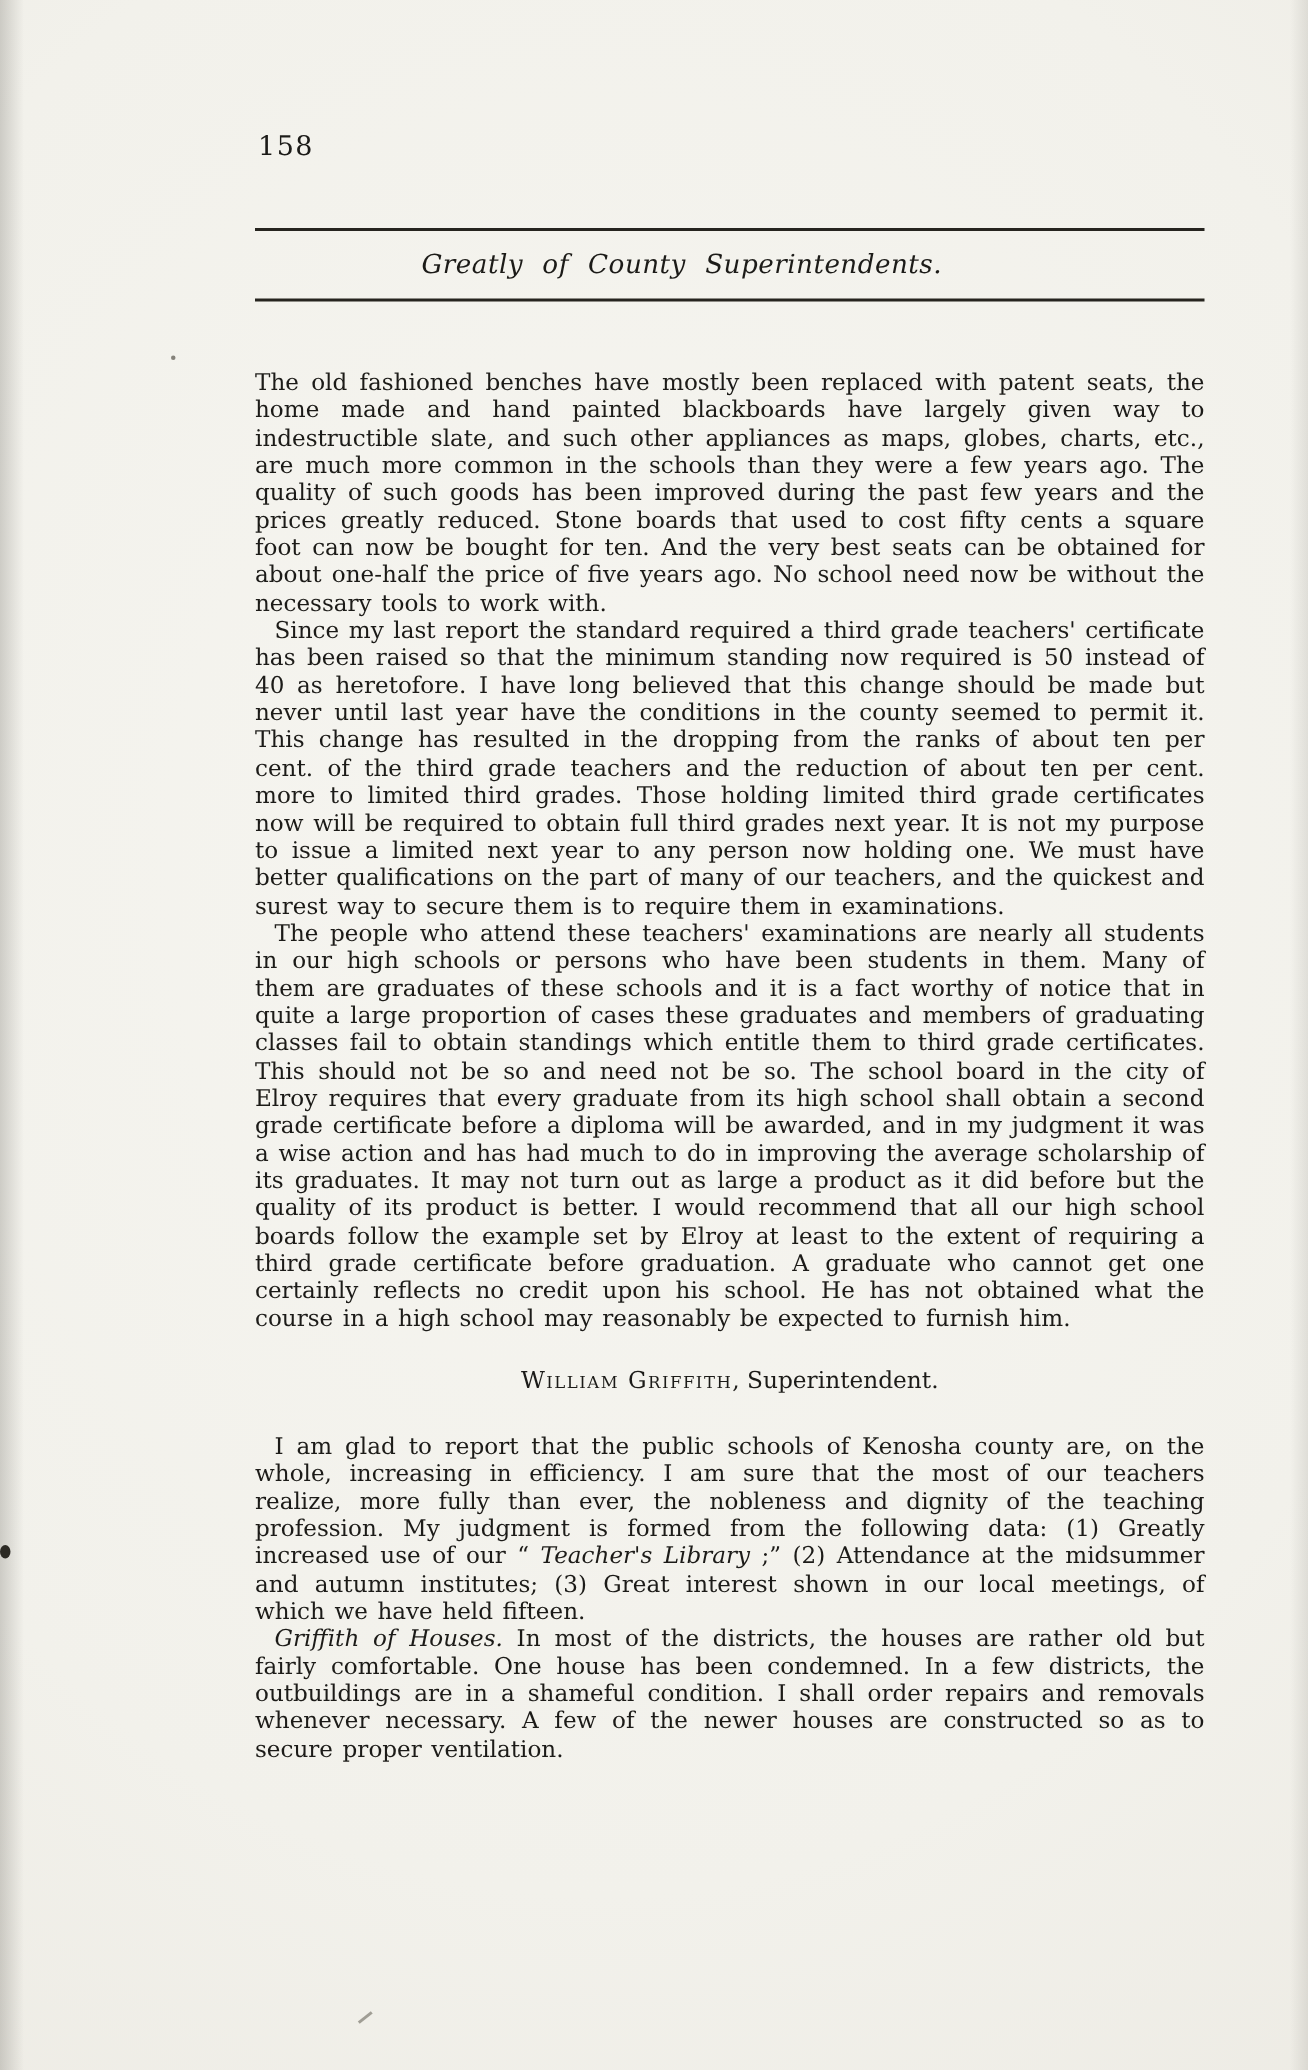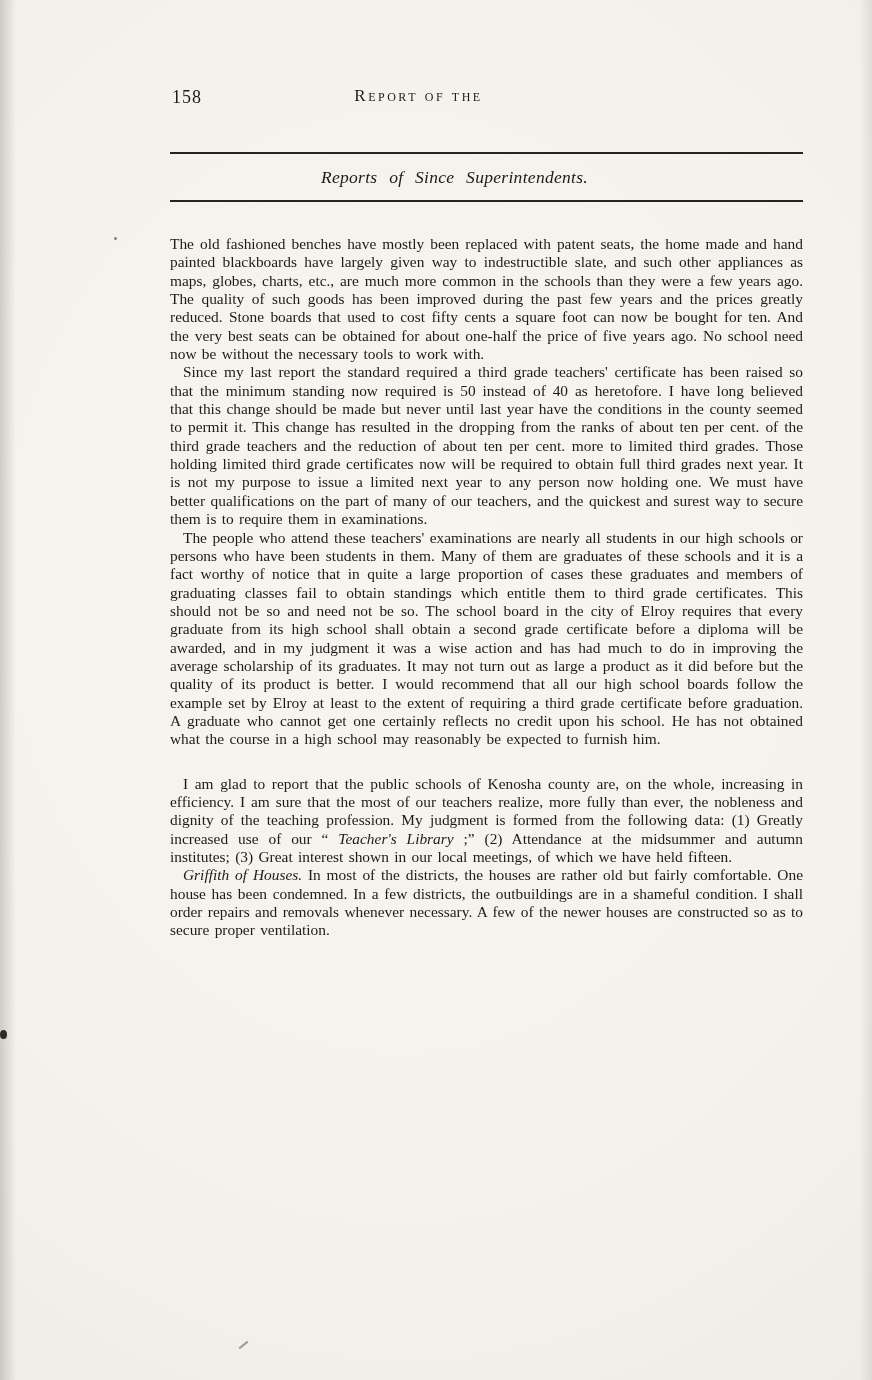--- a/index.html
+++ b/index.html
@@ -20,21 +20,21 @@
     content: ""; position: absolute; left: 0; top: 0; bottom: 0; width: 16px;
     background: linear-gradient(90deg, rgba(55,52,45,0.20), rgba(55,52,45,0));
     pointer-events: none;
   }
   .page::after {
     content: ""; position: absolute; right: 0; top: 0; bottom: 0; width: 12px;
     background: linear-gradient(270deg, rgba(55,52,45,0.10), rgba(55,52,45,0));
     pointer-events: none;
   }
 
-  .content { position: absolute; left: 170px; top: 86px; width: 633px; font-family: Liberation Serif, serif; }
+  .content { position: absolute; left: 170px; top: 86px; width: 633px; }
 
   .running-head { position: relative; height: 24px; }
   .page-num {
     position: absolute; left: 2px; top: 1px;
     font-size: 18px; letter-spacing: 1px;
   }
   .running-title {
     display: block; text-align: center; transform: translateX(-68px);
     font-variant: small-caps; font-size: 17px; letter-spacing: 2.5px;
   }
@@ -43,21 +43,21 @@
   .rule-top { margin-top: 42px; }
 
   .section-title {
     text-align: center; transform: translateX(-32px);
     font-style: italic; font-weight: normal;
     font-size: 17.5px; margin: 13px 0 12px;
     word-spacing: 7px; letter-spacing: 0.3px;
   }
 
   .body-text {
-    margin-top: 33px;
+    margin-top: 45px;
     font-size: 15.4px; line-height: 18.35px;
     text-align: justify; word-spacing: 1.5px;
   }
   .kenosha-body { margin-top: 26px; }
   .para { text-indent: 13px; }
   .para.no-indent { text-indent: 0; }
 
   .county-heading {
     margin-top: 39px; text-align: center;
     font-size: 16.5px; font-weight: normal; letter-spacing: 1.5px;
@@ -88,36 +88,36 @@
 <div class="page">
 
   <div class="artifact speck-left"></div>
   <div class="artifact dot-margin"></div>
   <div class="artifact mark-bottom"></div>
 
   <div class="content">
 
     <header class="running-head">
       <span class="page-num">158</span>
-      <span class="running-title">Report of the</span>
     </header>
 
     <div class="rule rule-top"></div>
 
-    <h1 class="section-title">Reports of Since Superintendents.</h1>
+    <h1 class="section-title">Greatly of County Superintendents.</h1>
 
     <div class="rule"></div>
 
     <section class="body-text">
       <p class="para no-indent">The old fashioned benches have mostly been replaced with patent seats, the home made and hand painted blackboards have largely given way to indestructible slate, and such other appliances as maps, globes, charts, etc., are much more common in the schools than they were a few years ago. The quality of such goods has been improved during the past few years and the prices greatly reduced. Stone boards that used to cost fifty cents a square foot can now be bought for ten. And the very best seats can be obtained for about one-half the price of five years ago. No school need now be without the necessary tools to work with.</p>
       <p class="para">Since my last report the standard required a third grade teachers' certificate has been raised so that the minimum standing now required is 50 instead of 40 as heretofore. I have long believed that this change should be made but never until last year have the conditions in the county seemed to permit it. This change has resulted in the dropping from the ranks of about ten per cent. of the third grade teachers and the reduction of about ten per cent. more to limited third grades. Those holding limited third grade certificates now will be required to obtain full third grades next year. It is not my purpose to issue a limited next year to any person now holding one. We must have better qualifications on the part of many of our teachers, and the quickest and surest way to secure them is to require them in examinations.</p>
       <p class="para">The people who attend these teachers' examinations are nearly all students in our high schools or persons who have been students in them. Many of them are graduates of these schools and it is a fact worthy of notice that in quite a large proportion of cases these graduates and members of graduating classes fail to obtain standings which entitle them to third grade certificates. This should not be so and need not be so. The school board in the city of Elroy requires that every graduate from its high school shall obtain a second grade certificate before a diploma will be awarded, and in my judgment it was a wise action and has had much to do in improving the average scholarship of its graduates. It may not turn out as large a product as it did before but the quality of its product is better. I would recommend that all our high school boards follow the example set by Elroy at least to the extent of requiring a third grade certificate before graduation. A graduate who cannot get one certainly reflects no credit upon his school. He has not obtained what the course in a high school may reasonably be expected to furnish him.</p>
     </section>
 
 
+    <p class="superintendent"><span class="smallcaps">William Griffith</span><span>, Superintendent.</span></p>
 
     <section class="body-text kenosha-body">
       <p class="para"><span>I am glad to report that the public schools of Kenosha county are, on the whole, increasing in efficiency. I am sure that the most of our teachers realize, more fully than ever, the nobleness and dignity of the teaching profession. My judgment is formed from the following data: (1) Greatly increased use of our “ </span><em>Teacher's Library</em><span> ;” (2) Attendance at the midsummer and autumn institutes; (3) Great interest shown in our local meetings, of which we have held fifteen.</span></p>
       <p class="para"><em>Griffith of Houses.</em><span> In most of the districts, the houses are rather old but fairly comfortable. One house has been condemned. In a few districts, the outbuildings are in a shameful condition. I shall order repairs and removals whenever necessary. A few of the newer houses are constructed so as to secure proper ventilation.</span></p>
     </section>
 
   </div>
 </div>
 
 </body></html>

